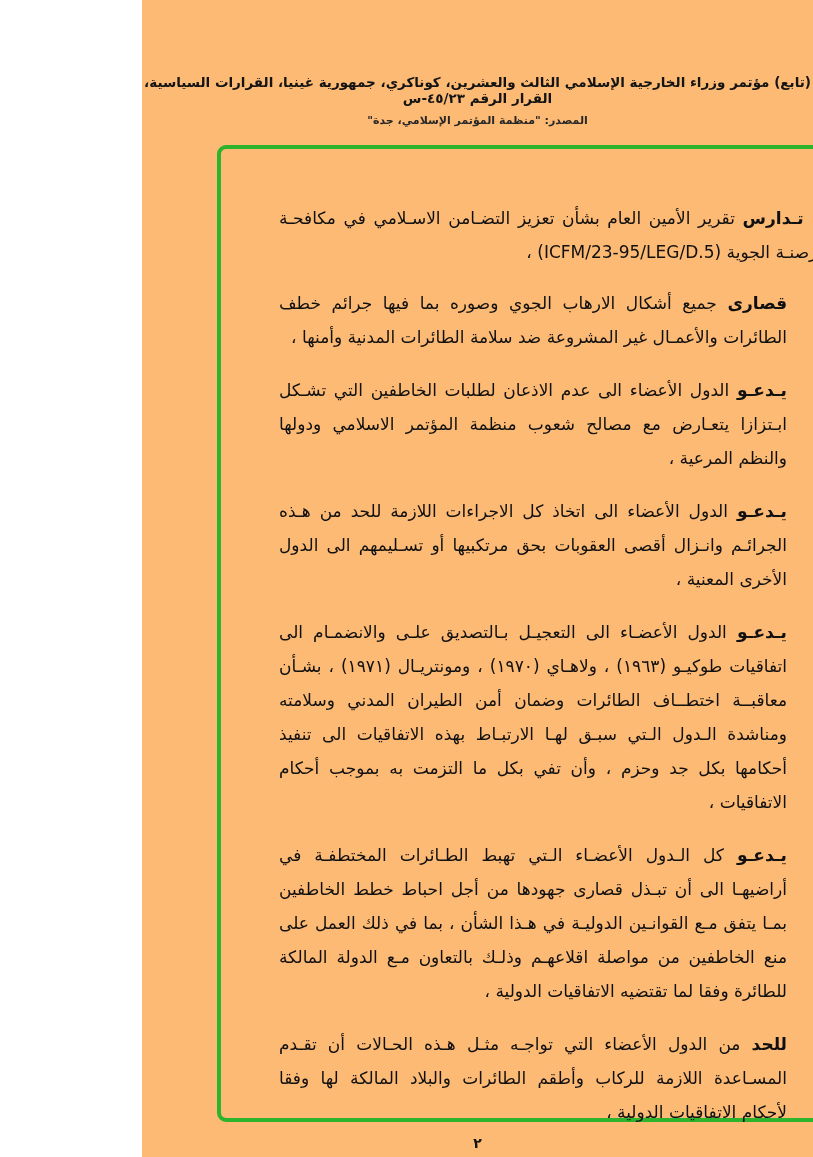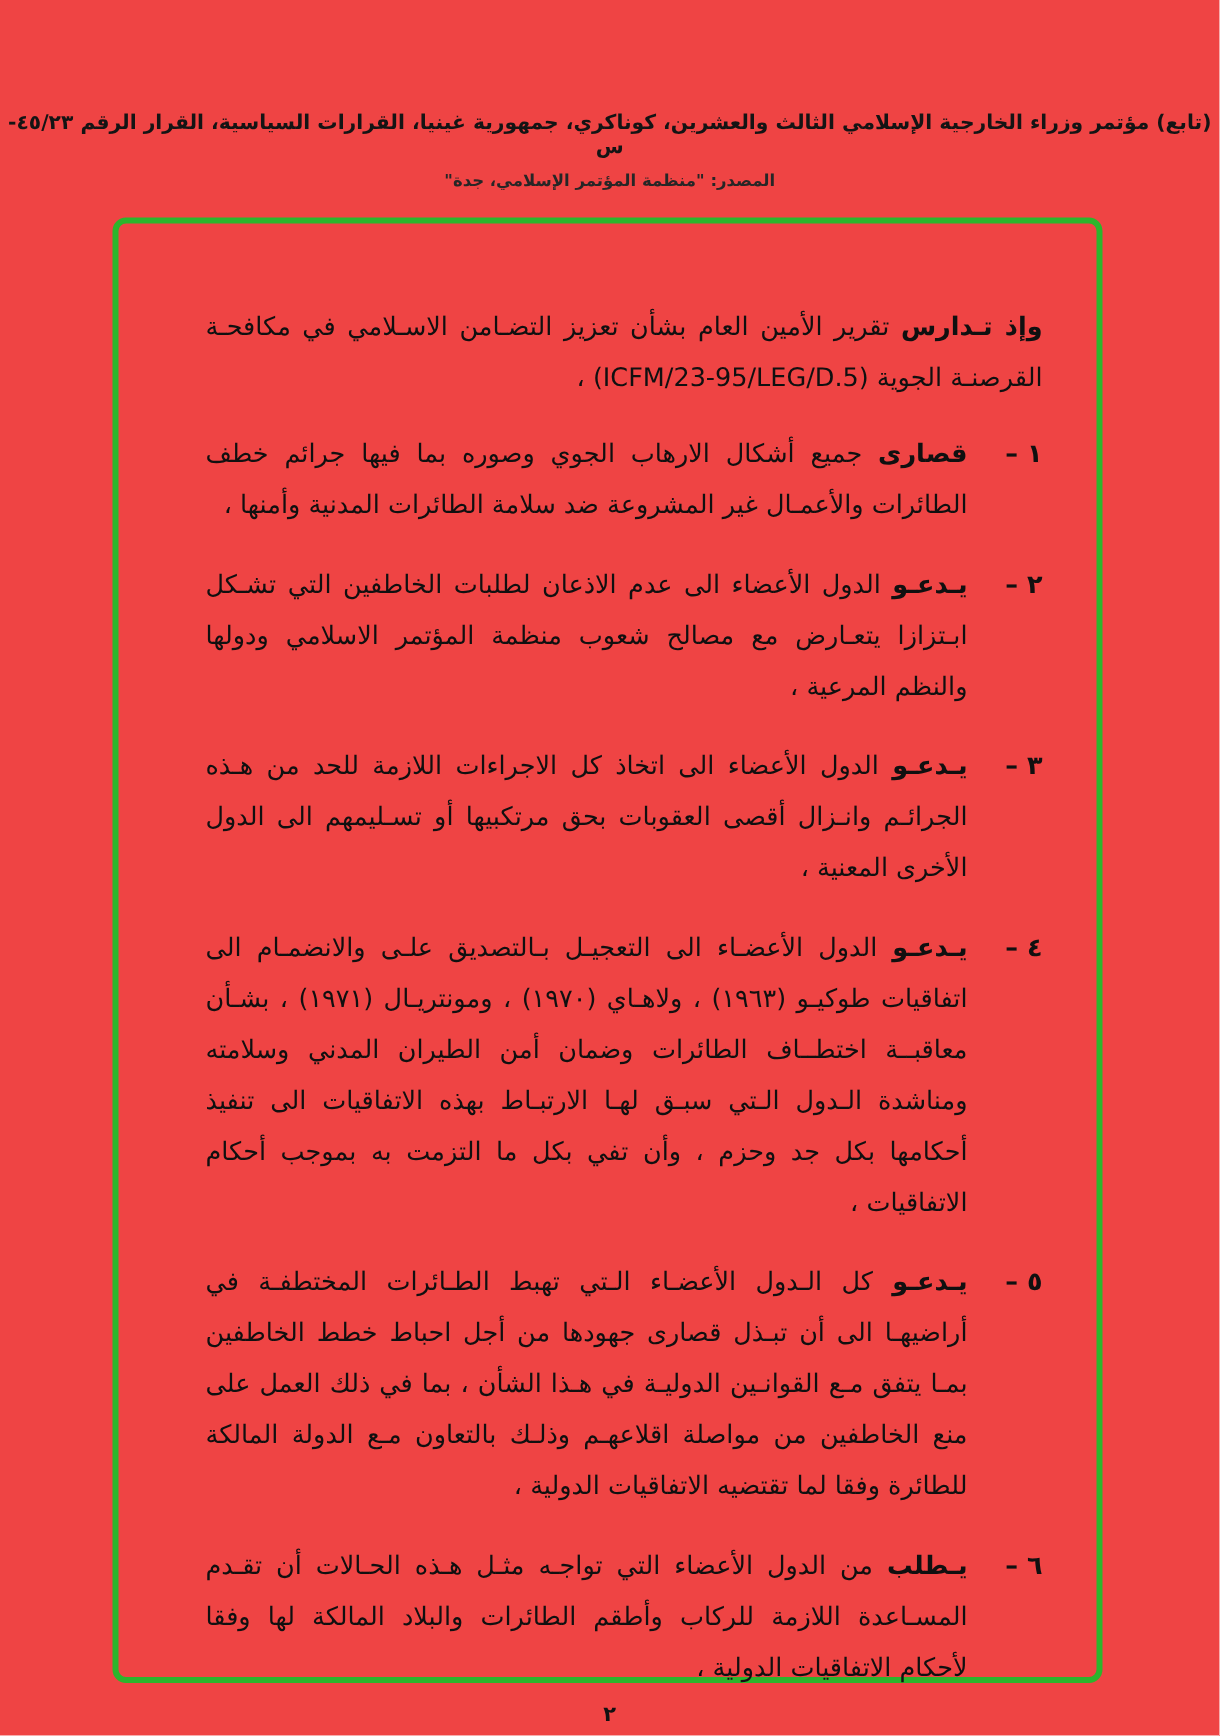--- a/index.html
+++ b/index.html
@@ -2,22 +2,22 @@
 <html lang="ar" dir="rtl"><head>
 <meta charset="utf-8">
 <style>
   * { margin:0; padding:0; box-sizing:border-box; }
   html,body { background:#ffffff; }
   body {
     width:813px; height:1157px;
     font-family:"DejaVu Sans", sans-serif;
   }
   .page {
-    position:relative; width:813px; height:1157px;
-    background:#ef4444; overflow:hidden; direction:rtl;
+    position:relative; width:671px; height:1157px;
+    background:#fdba74; overflow:hidden; direction:rtl;
   }
   .header { position:absolute; top:74px; left:0; right:0; text-align:center; }
   .h1 { font-size:13.5px; font-weight:bold; color:#141414; letter-spacing:0; }
   .h2 { font-size:11px; font-weight:bold; color:#262626; margin-top:8px; }
   .box {
     position:absolute; top:145px; left:75px;
     width:660px; height:977px;
     border:4px solid #a3a3a3; border-radius:9px;
     background:transparent;
   }
@@ -96,21 +96,21 @@
         <span class="num">٥ –</span>
         <p class="itext">
           <b class="lead">يـدعـو</b>
           <span>كل الـدول الأعضـاء الـتي تهبط الطـائرات المختطفـة في أراضيهـا الى أن تبـذل قصارى جهودها من أجل احباط خطط الخاطفين بمـا يتفق مـع القوانـين الدوليـة في هـذا الشأن ، بما في ذلك العمل على منع الخاطفين من مواصلة اقلاعهـم وذلـك بالتعاون مـع الدولة المالكة للطائرة وفقا لما تقتضيه الاتفاقيات الدولية ،</span>
         </p>
       </div>
 
       <div class="item">
         <span class="num">٦ –</span>
         <p class="itext">
-          <b class="lead">يـطلب</b>
+          <b class="lead">للحد</b>
           <span>من الدول الأعضاء التي تواجـه مثـل هـذه الحـالات أن تقـدم المسـاعدة اللازمة للركاب وأطقم الطائرات والبلاد المالكة لها وفقا لأحكام الاتفاقيات الدولية ،</span>
         </p>
       </div>
 
     </div>
   </div>
 
   <div class="pagenum">٢</div>
 
 </div>

